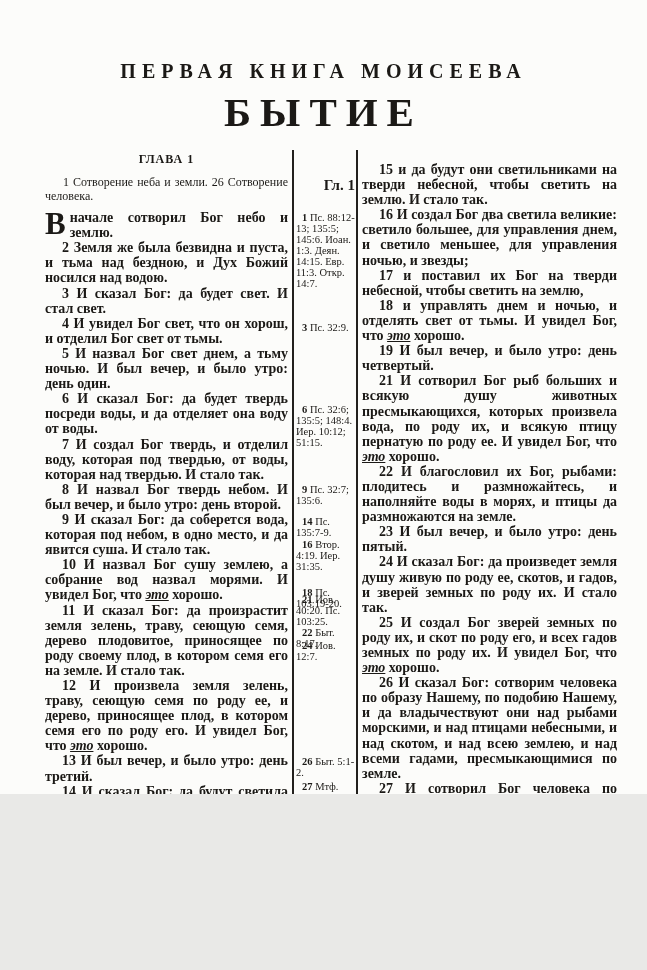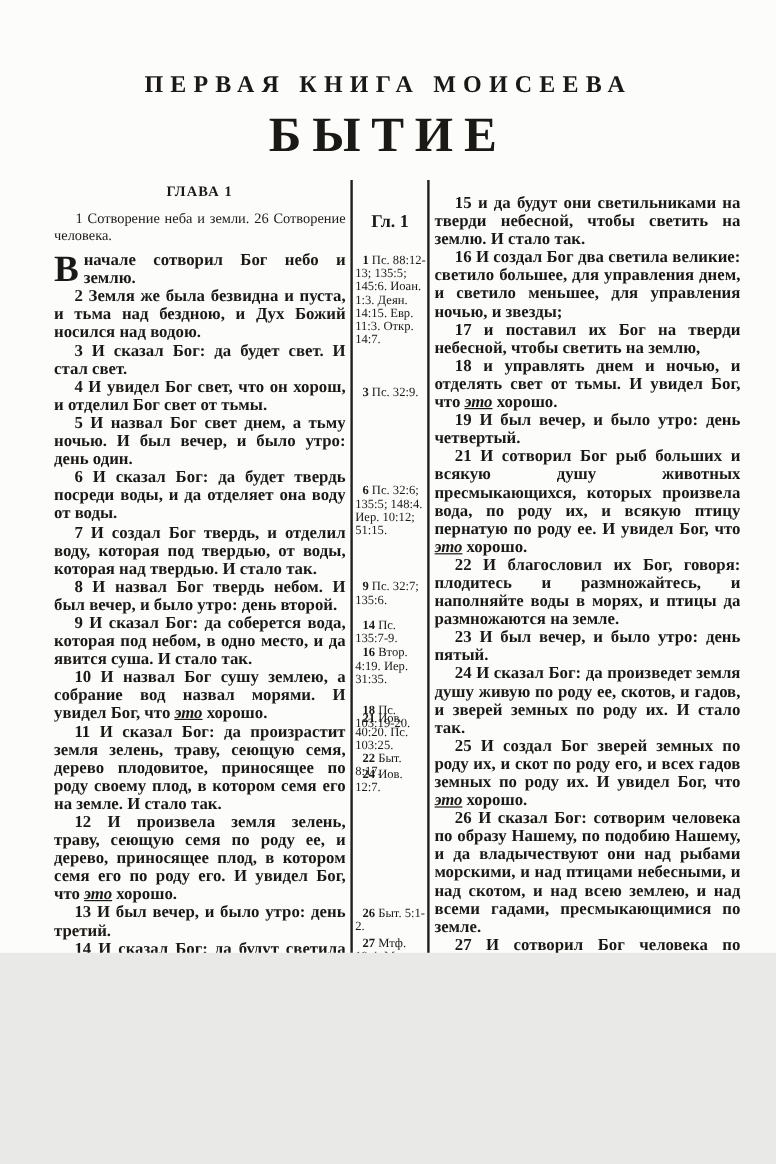--- a/index.html
+++ b/index.html
@@ -71,21 +71,21 @@
     background:#22201d;
   }
   .rule-left{left:292px;}
   .rule-right{left:356px;}
   .ref-col{
     position:absolute;left:295px;top:150px;width:60px;height:758px;
     overflow:hidden;
   }
   .ref-heading{
     position:absolute;top:27px;left:0;right:0;
-    text-align:center;
+    text-align:right;
     font-size:15px;font-weight:bold;
   }
   .ref-group{
     position:absolute;left:1px;right:0;
     font-size:10.5px;line-height:11px;
     font-weight:normal;
     text-indent:6px;
     text-align:left;
   }
   .ref-group b{font-weight:bold;}
@@ -180,21 +180,21 @@
 
         <p class="verse"><b class="vnum">17</b> <span>и поставил их Бог на тверди небесной, чтобы светить на землю,</span><i class="em"></i><span></span></p>
 
         <p class="verse"><b class="vnum">18</b> <span>и управлять днем и ночью, и отделять свет от тьмы. И увидел Бог, что </span><i class="em">это</i><span> хорошо.</span></p>
 
         <p class="verse"><b class="vnum">19</b> <span>И был вечер, и было утро: день четвертый.</span><i class="em"></i><span></span></p>
 
 
         <p class="verse"><b class="vnum">21</b> <span>И сотворил Бог рыб больших и всякую душу животных пресмыкающихся, которых произвела вода, по роду их, и всякую птицу пернатую по роду ее. И увидел Бог, что </span><i class="em">это</i><span> хорошо.</span></p>
 
-        <p class="verse"><b class="vnum">22</b> <span>И благословил их Бог, говоря: плодитесь и размножайтесь, и наполняйте воды в морях, и птицы да размножаются на земле.</span><i class="em"></i><span></span></p>
+        <p class="verse"><b class="vnum">22</b> <span>И благословил их Бог, рыбами: плодитесь и размножайтесь, и наполняйте воды в морях, и птицы да размножаются на земле.</span><i class="em"></i><span></span></p>
 
         <p class="verse"><b class="vnum">23</b> <span>И был вечер, и было утро: день пятый.</span><i class="em"></i><span></span></p>
 
         <p class="verse"><b class="vnum">24</b> <span>И сказал Бог: да произведет земля душу живую по роду ее, скотов, и гадов, и зверей земных по роду их. И стало так.</span><i class="em"></i><span></span></p>
 
         <p class="verse"><b class="vnum">25</b> <span>И создал Бог зверей земных по роду их, и скот по роду его, и всех гадов земных по роду их. И увидел Бог, что </span><i class="em">это</i><span> хорошо.</span></p>
 
         <p class="verse"><b class="vnum">26</b> <span>И сказал Бог: сотворим человека по образу Нашему, по подобию Нашему, и да владычествуют они над рыбами морскими, и над птицами небесными, и над скотом, и над всею землею, и над всеми гадами, пресмыкающимися по земле.</span><i class="em"></i><span></span></p>
 
         <p class="verse"><b class="vnum">27</b> <span>И сотворил Бог человека по образу Своему, по образу</span><i class="em"></i><span></span></p>

